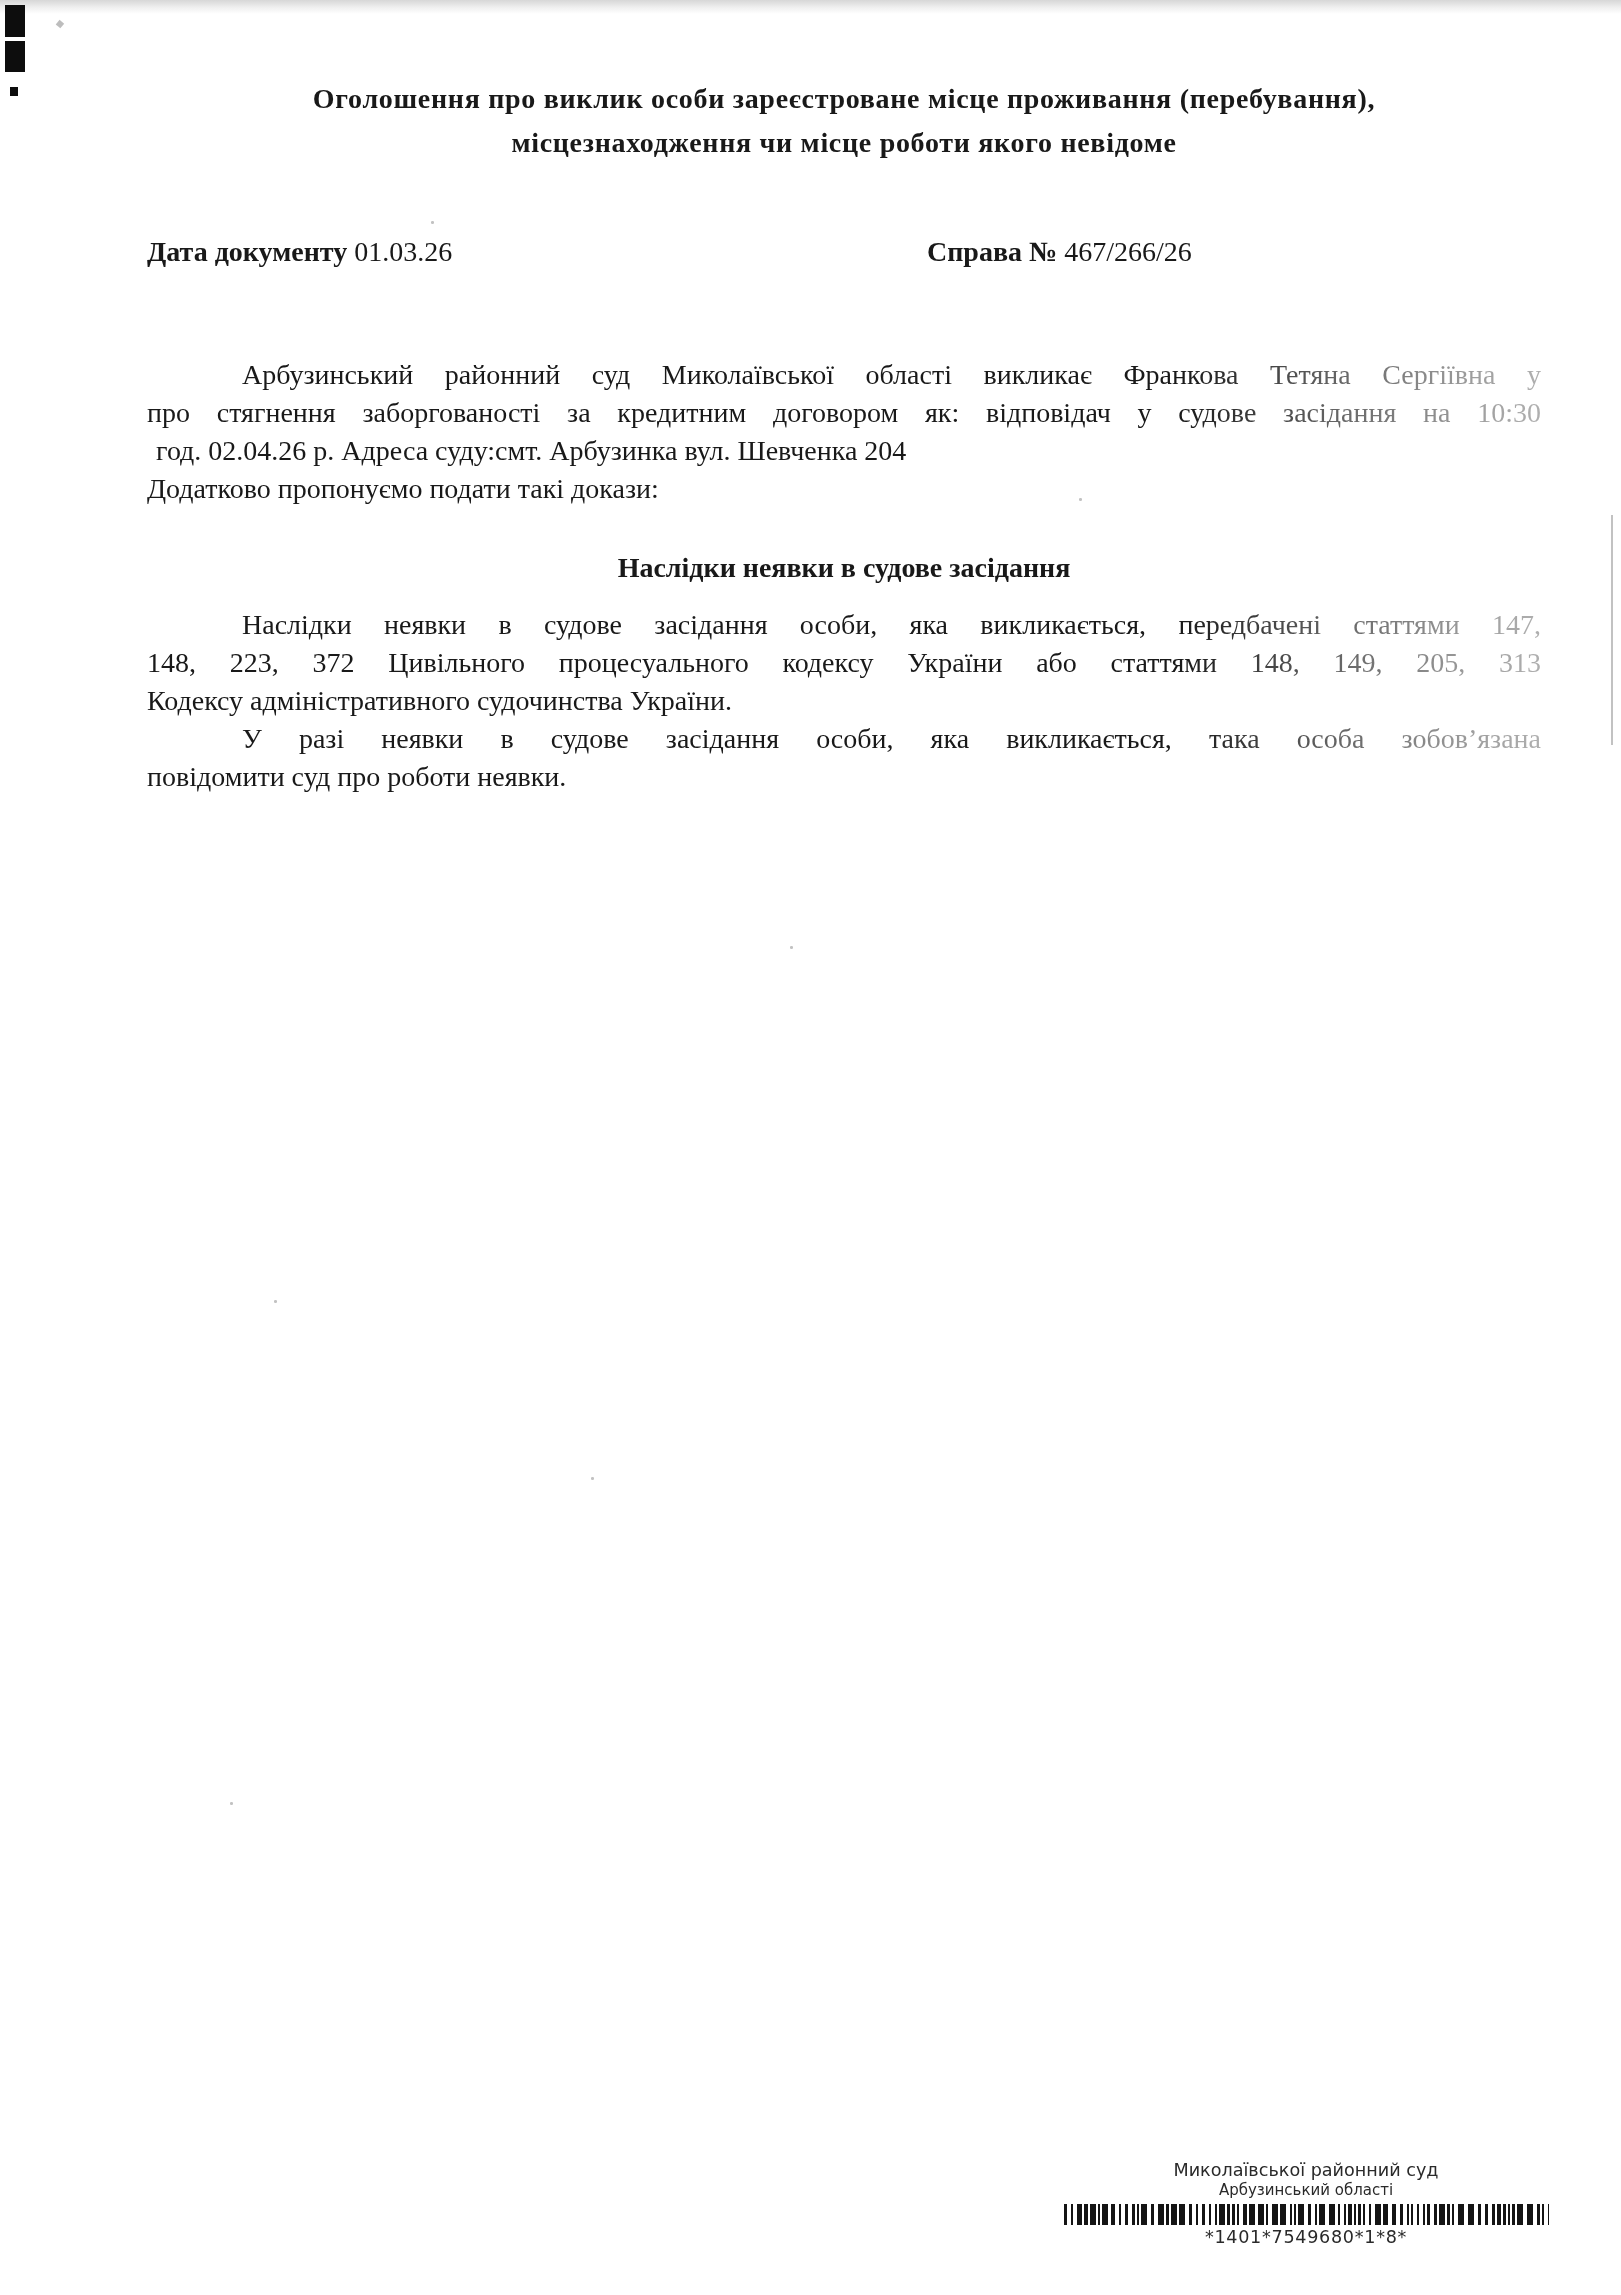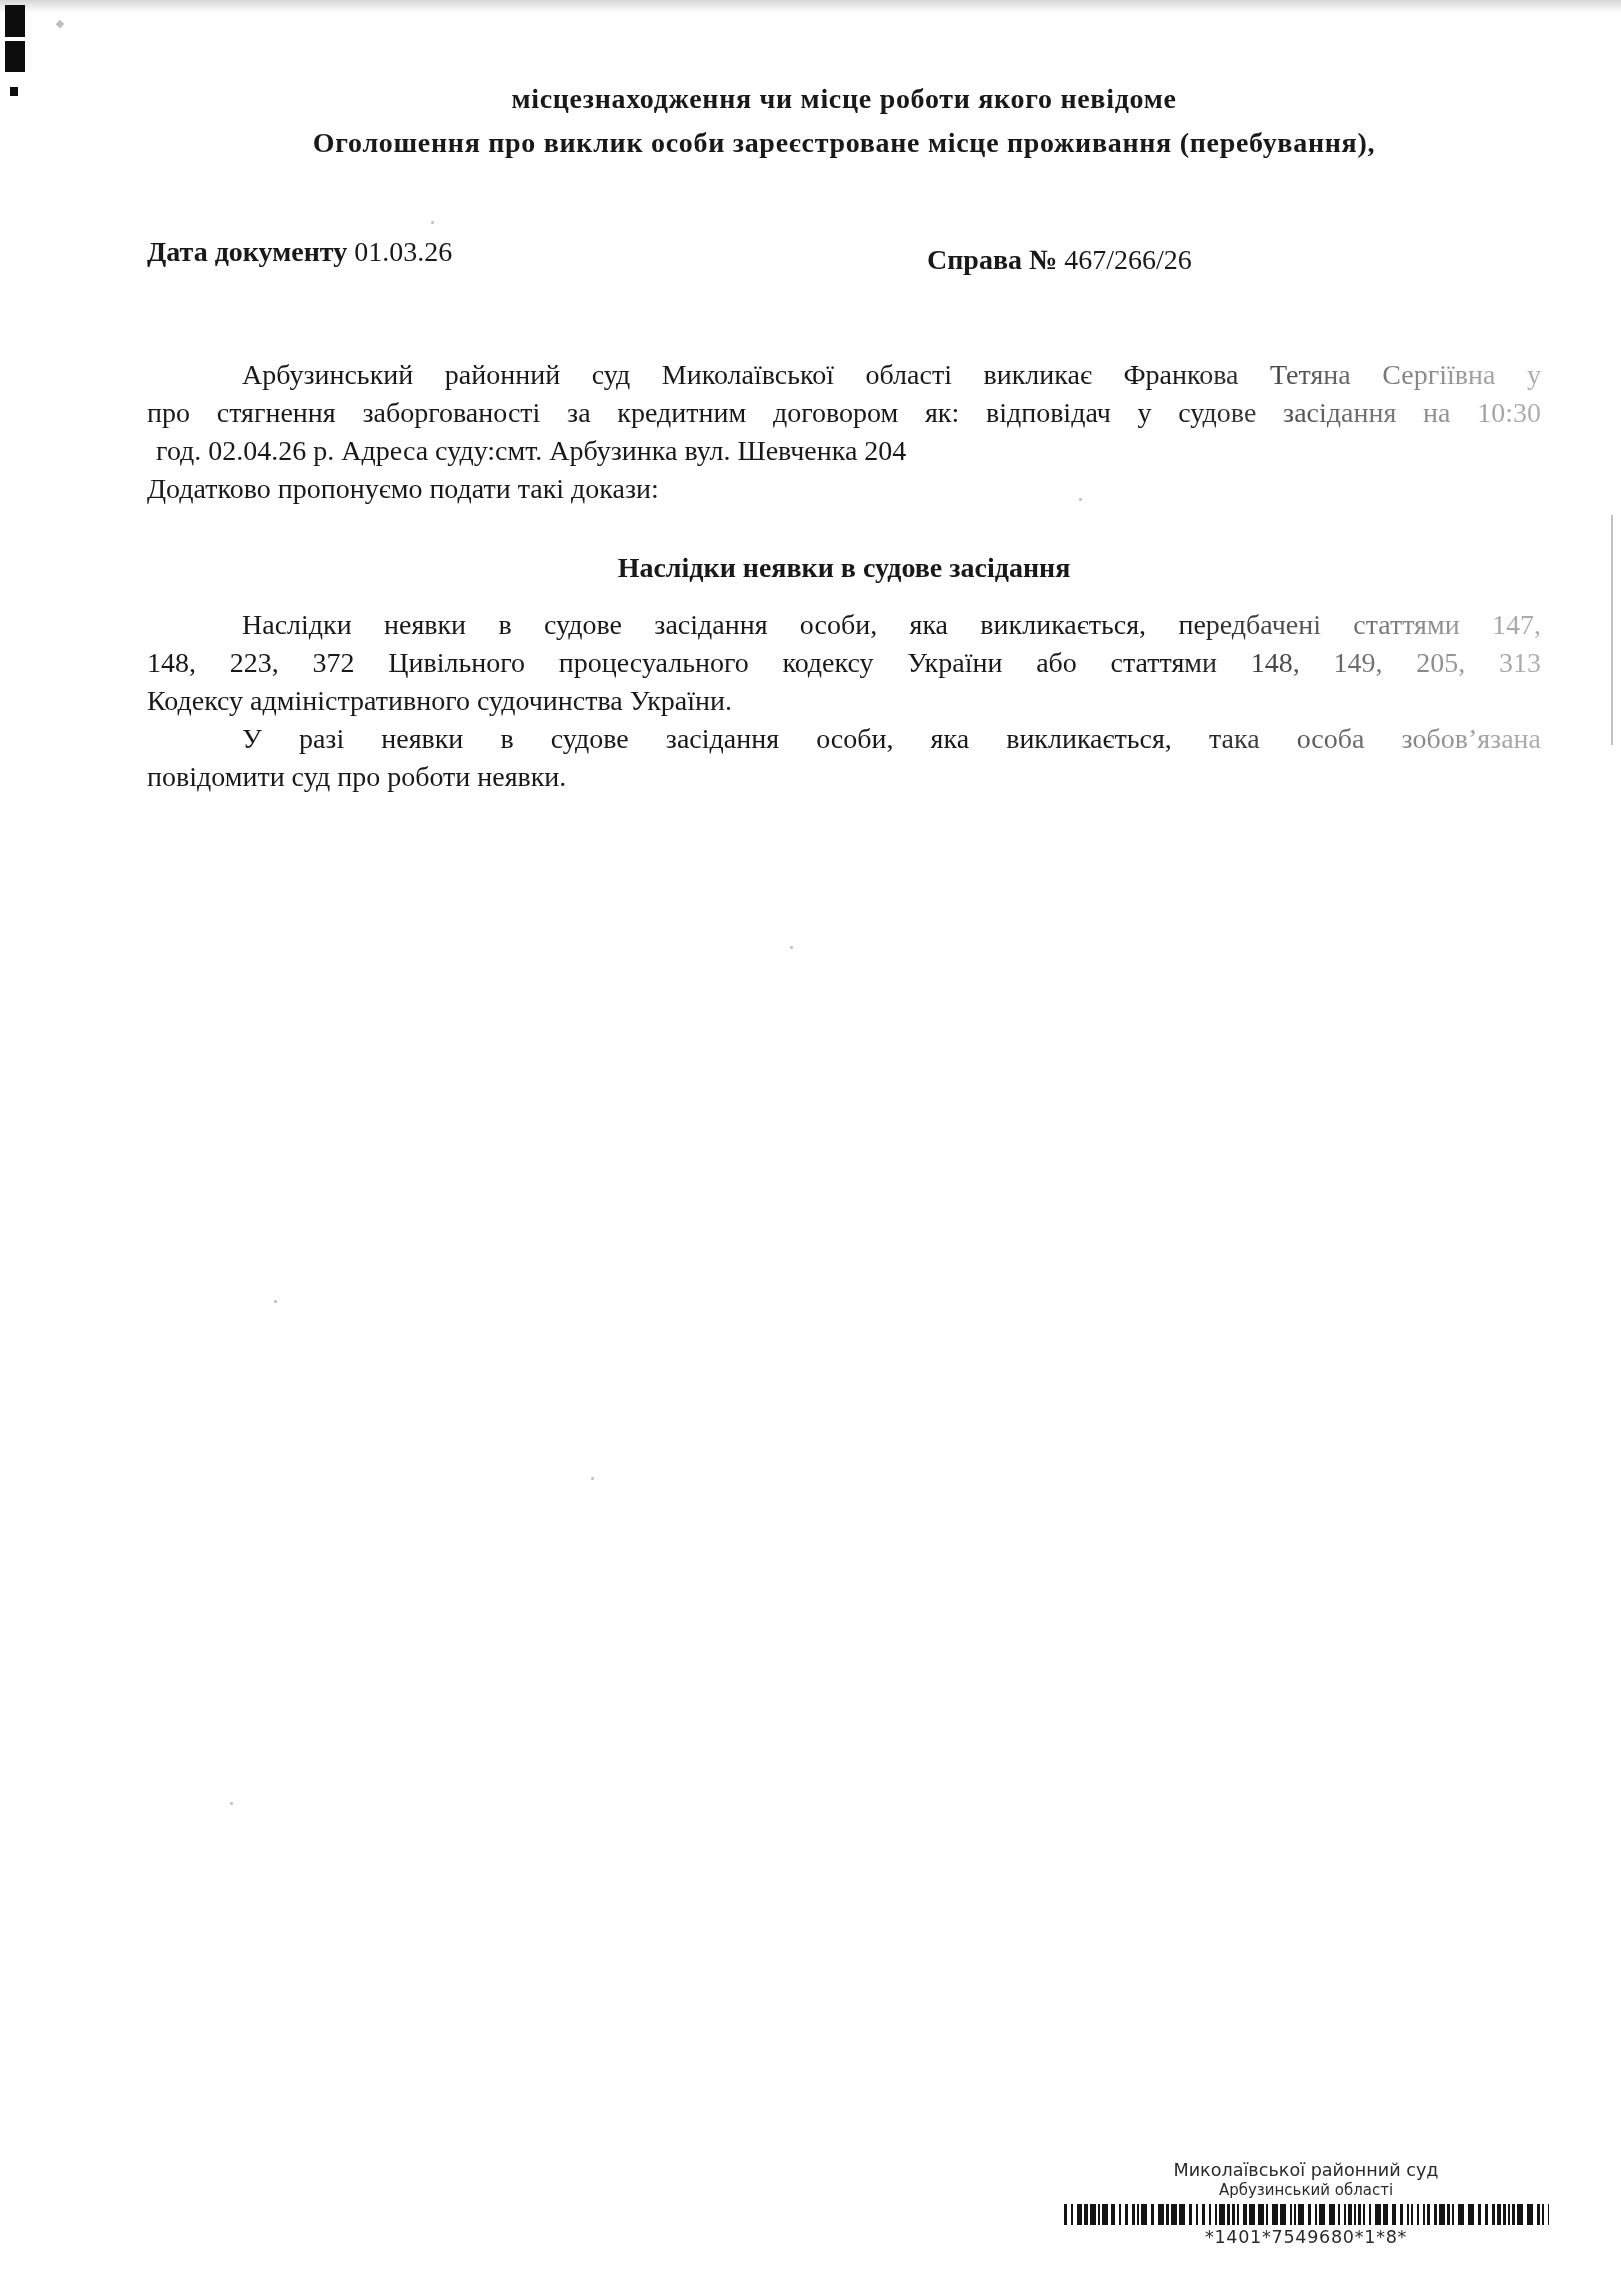--- a/index.html
+++ b/index.html
@@ -18,21 +18,21 @@
   .speck.sx{left:57px;top:21px;width:5.9px;height:5.9px;transform:rotate(40deg);}
   .edge-line{position:absolute;left:1611px;top:515px;width:2px;height:230px;background:#8f8f8f;opacity:.55;}
   .dot{position:absolute;width:2.6px;height:2.6px;border-radius:50%;background:#c2c2c2;}
   
   .title{position:absolute;left:147px;top:77px;width:1394px;text-align:center;
     font-weight:bold;font-size:28px;line-height:44px;letter-spacing:0.7px;}
   .meta{position:absolute;left:147px;top:235px;width:1394px;font-size:28px;line-height:34px;}
   .meta .label{font-weight:bold;}
   .meta .val{font-weight:normal;}
   .meta-left{position:absolute;left:0;top:0;}
-  .meta-right{position:absolute;left:780px;top:8px;}
+  .meta-right{position:absolute;left:780px;top:0;}
   .textcol{position:absolute;left:147px;width:1394px;}
   .para1{top:356px;}
   .para23{top:606px;}
   .line{font-size:28px;line-height:38px;text-align:justify;text-align-last:left;}
   .jl{text-align-last:justify;}
   .ind{text-indent:95px;}
   .lead{padding-left:9.1px;}
   .heading{position:absolute;left:147px;top:550px;width:1394px;text-align:center;
     font-weight:bold;font-size:28px;line-height:35px;}
   
@@ -59,22 +59,22 @@
   <div class="speck sx"></div>
   <div class="edge-line"></div>
   <div class="dot" style="left:431px;top:221px"></div>
   <div class="dot" style="left:1079px;top:498px"></div>
   <div class="dot" style="left:790px;top:946px"></div>
   <div class="dot" style="left:274px;top:1300px"></div>
   <div class="dot" style="left:591px;top:1477px"></div>
   <div class="dot" style="left:230px;top:1802px"></div>
 
   <div class="title">
+    <div>Оголошення про виклик особи зареєстроване місце проживання (перебування),</div>
     <div>місцезнаходження чи місце роботи якого невідоме</div>
-    <div>Оголошення про виклик особи зареєстроване місце проживання (перебування),</div>
   </div>
 
   <div class="meta">
     <div class="meta-left">
       <span class="label">Дата документу</span>
       <span class="val">01.03.26</span>
     </div>
     <div class="meta-right">
       <span class="label">Справа №</span>
       <span class="val">467/266/26</span>

